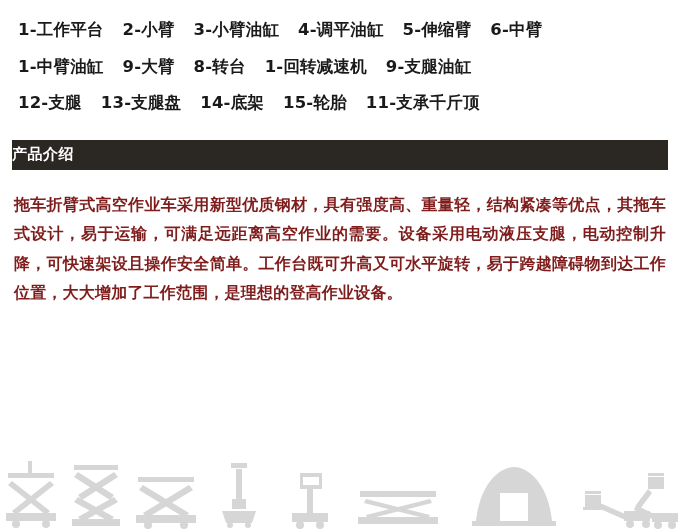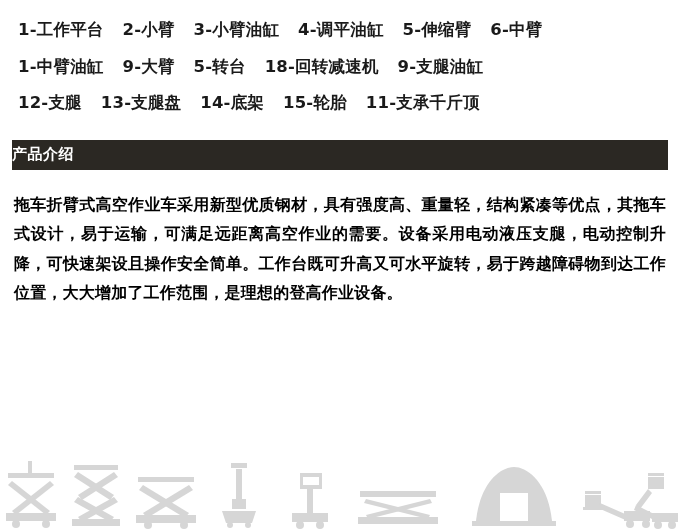--- a/index.html
+++ b/index.html
@@ -58,21 +58,21 @@
     font-weight: 700;
     letter-spacing: 0.5px;
   }
 
   
   .intro {
     margin: 20px 14px 0 14px;
     font-size: 16px;
     font-weight: 700;
     line-height: 1.85;
-    color: #000000;
+    color: #7f1d1d;
     text-align: justify;
     text-justify: inter-ideograph;
     letter-spacing: 0.2px;
   }
 
   
   .strip {
     position: absolute;
     left: 0;
     bottom: 0;
@@ -95,22 +95,22 @@
       <span class="legend-item">1-工作平台</span>
       <span class="legend-item">2-小臂</span>
       <span class="legend-item">3-小臂油缸</span>
       <span class="legend-item">4-调平油缸</span>
       <span class="legend-item">5-伸缩臂</span>
       <span class="legend-item">6-中臂</span>
     </div>
     <div class="legend-line">
       <span class="legend-item">1-中臂油缸</span>
       <span class="legend-item">9-大臂</span>
-      <span class="legend-item">5-转台</span>
-      <span class="legend-item">18-回转减速机</span>
+      <span class="legend-item">8-转台</span>
+      <span class="legend-item">1-回转减速机</span>
       <span class="legend-item">9-支腿油缸</span>
     </div>
     <div class="legend-line">
       <span class="legend-item">12-支腿</span>
       <span class="legend-item">13-支腿盘</span>
       <span class="legend-item">14-底架</span>
       <span class="legend-item">15-轮胎</span>
       <span class="legend-item">11-支承千斤顶</span>
     </div>
   </div>

